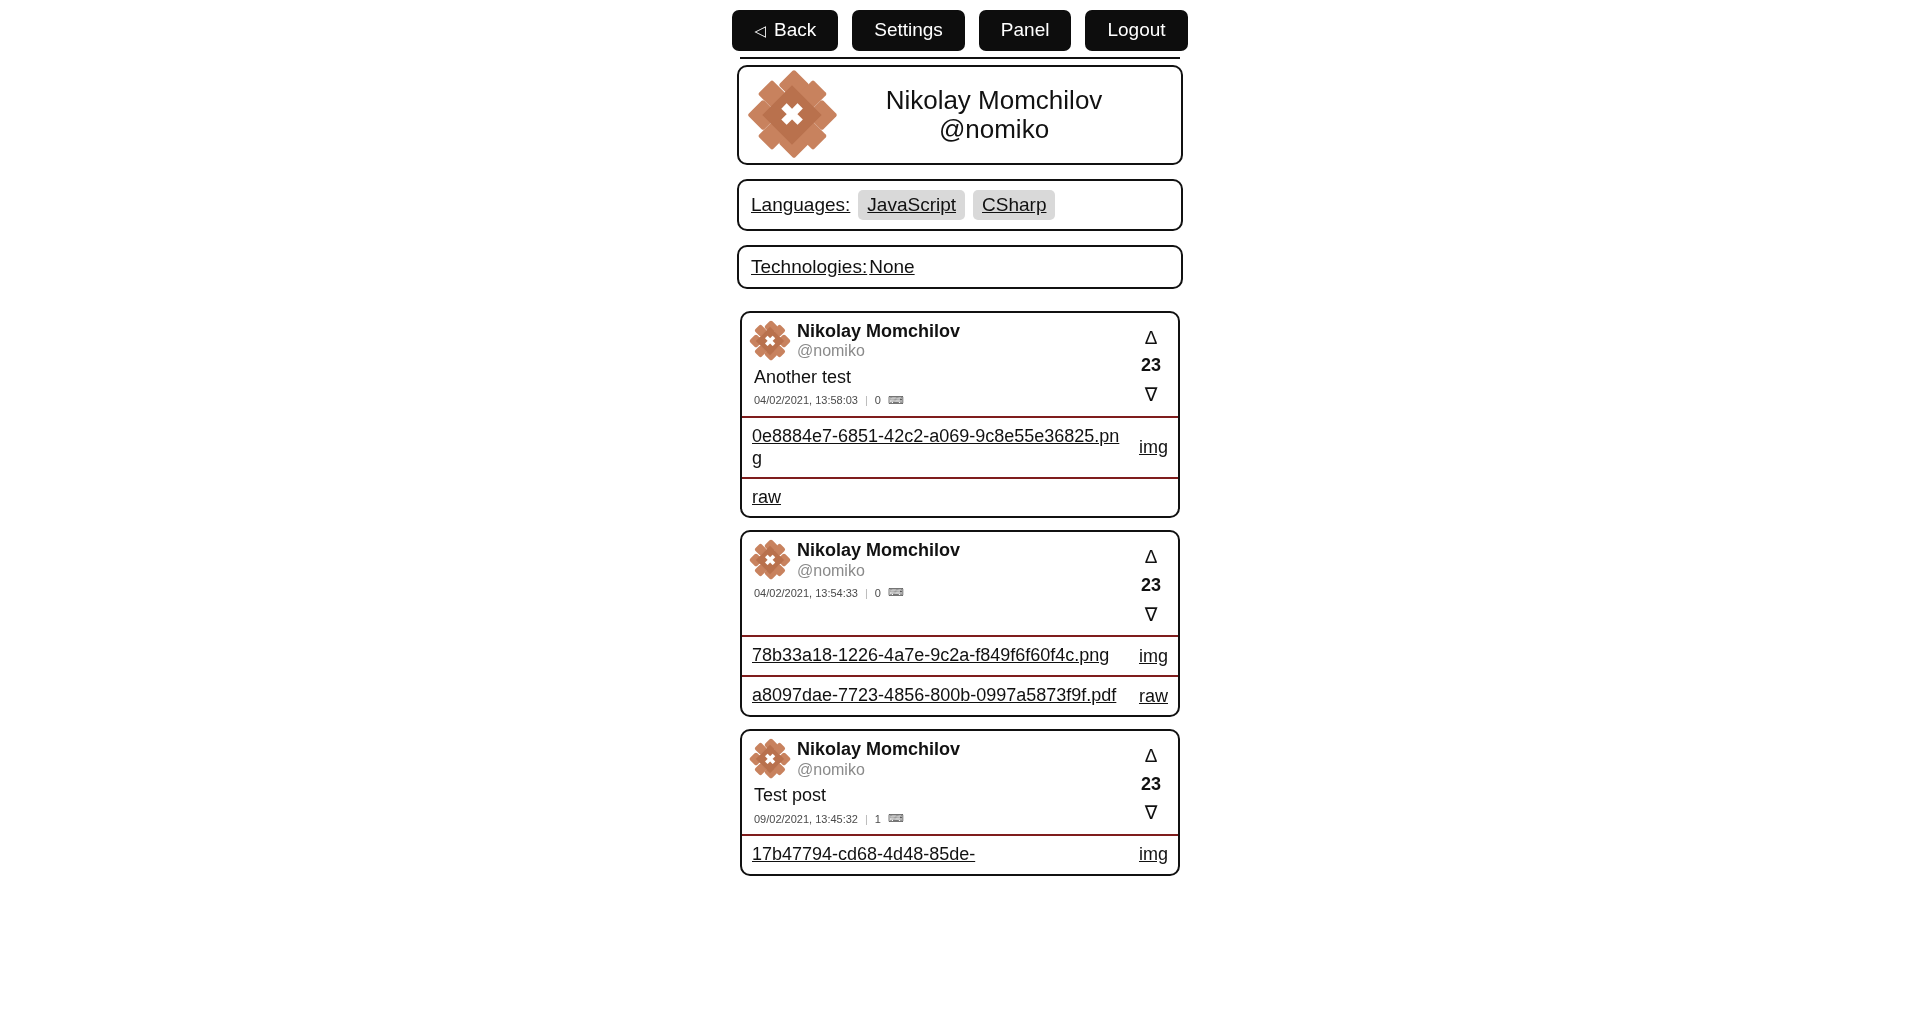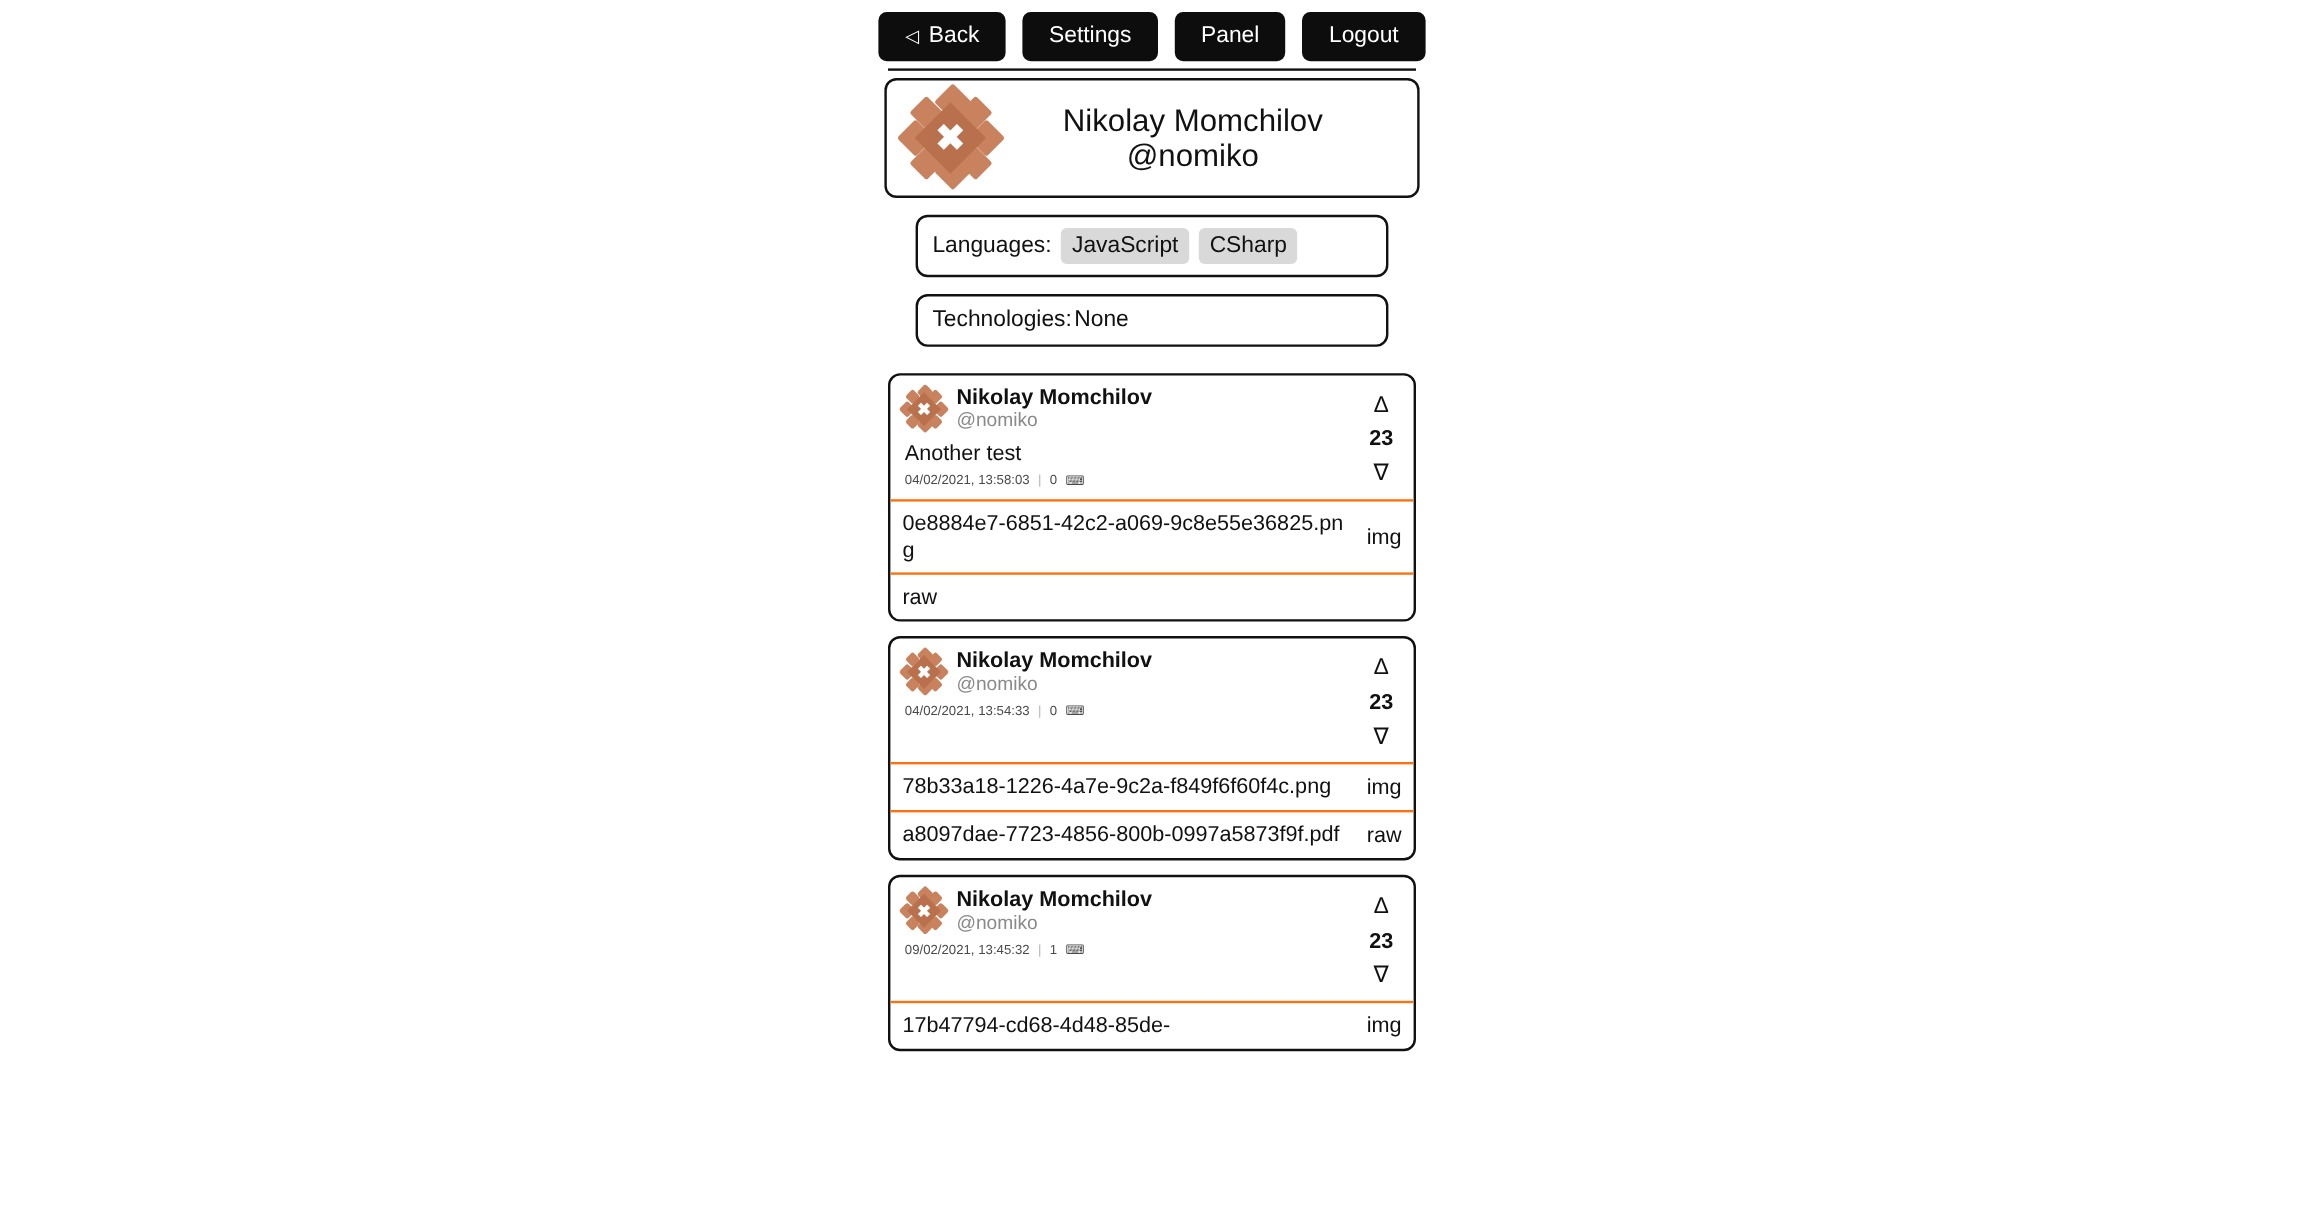--- a/index.html
+++ b/index.html
@@ -82,28 +82,29 @@
     text-align: center;
     font-size: 26px;
     line-height: 1.12;
     padding-right: 10px;
   }
   .profile-handle {
     font-size: 26px;
   }
   
   .meta-row {
-    width: 394px;
+    width: 446px;
     margin: 14px auto 0 auto;
     display: flex;
     align-items: center;
     padding: 9px 12px;
     font-size: 19px;
     box-sizing: border-box;
     min-height: 38px;
+    text-decoration: underline;
   }
   .meta-label { white-space: nowrap; }
   .chip {
     background: #d9d9d9;
     border-radius: 5px;
     padding: 4px 9px;
     margin-left: 8px;
     font-size: 19px;
     display: inline-block;
   }
@@ -167,26 +168,27 @@
     width: 34px;
     flex: 0 0 34px;
     text-align: center;
     font-size: 19px;
     line-height: 1.55;
     padding-top: 2px;
   }
   .vote-arrow { cursor: pointer; display: block; font-size: 19px; }
   .vote-count { display: block; font-weight: bold; font-size: 18px; }
   .attachment {
-    border-top: 2px solid #f97316;
+    border-top: 2px solid #7f1d1d;
     display: flex;
     align-items: center;
     padding: 8px 10px;
     font-size: 18px;
     gap: 10px;
+    text-decoration: underline;
   }
   .att-name {
     flex: 1;
     word-break: break-all;
     line-height: 1.22;
   }
   .att-kind {
     flex: 0 0 auto;
     font-size: 18px;
     text-align: right;
@@ -378,20 +380,21 @@
               <div class="av-d" style="left:4px;top:24px;width:9px;height:9px;"></div>
               <div class="av-d" style="left:23px;top:24px;width:9px;height:9px;"></div>
               <div class="av-center" style="left:8px;top:8px;width:20px;height:20px;"></div>
               <div class="av-x" style="left:8px;top:8px;width:20px;height:20px;font-size:14px;">✖</div>
             </div>
             <div style="min-width:0;">
               <div class="post-author">Nikolay Momchilov</div>
               <div class="post-handle">@nomiko</div>
             </div>
           </div>
+          <div class="post-text">Test post</div>
           <div class="post-foot">
             <span>09/02/2021, 13:45:32</span>
             <span class="sep">|</span>
             <span>1</span>
             <span class="comment-ico">⌨</span>
           </div>
         </div>
         <div class="votes">
           <span class="vote-arrow">∆</span>
           <span class="vote-count">23</span>

